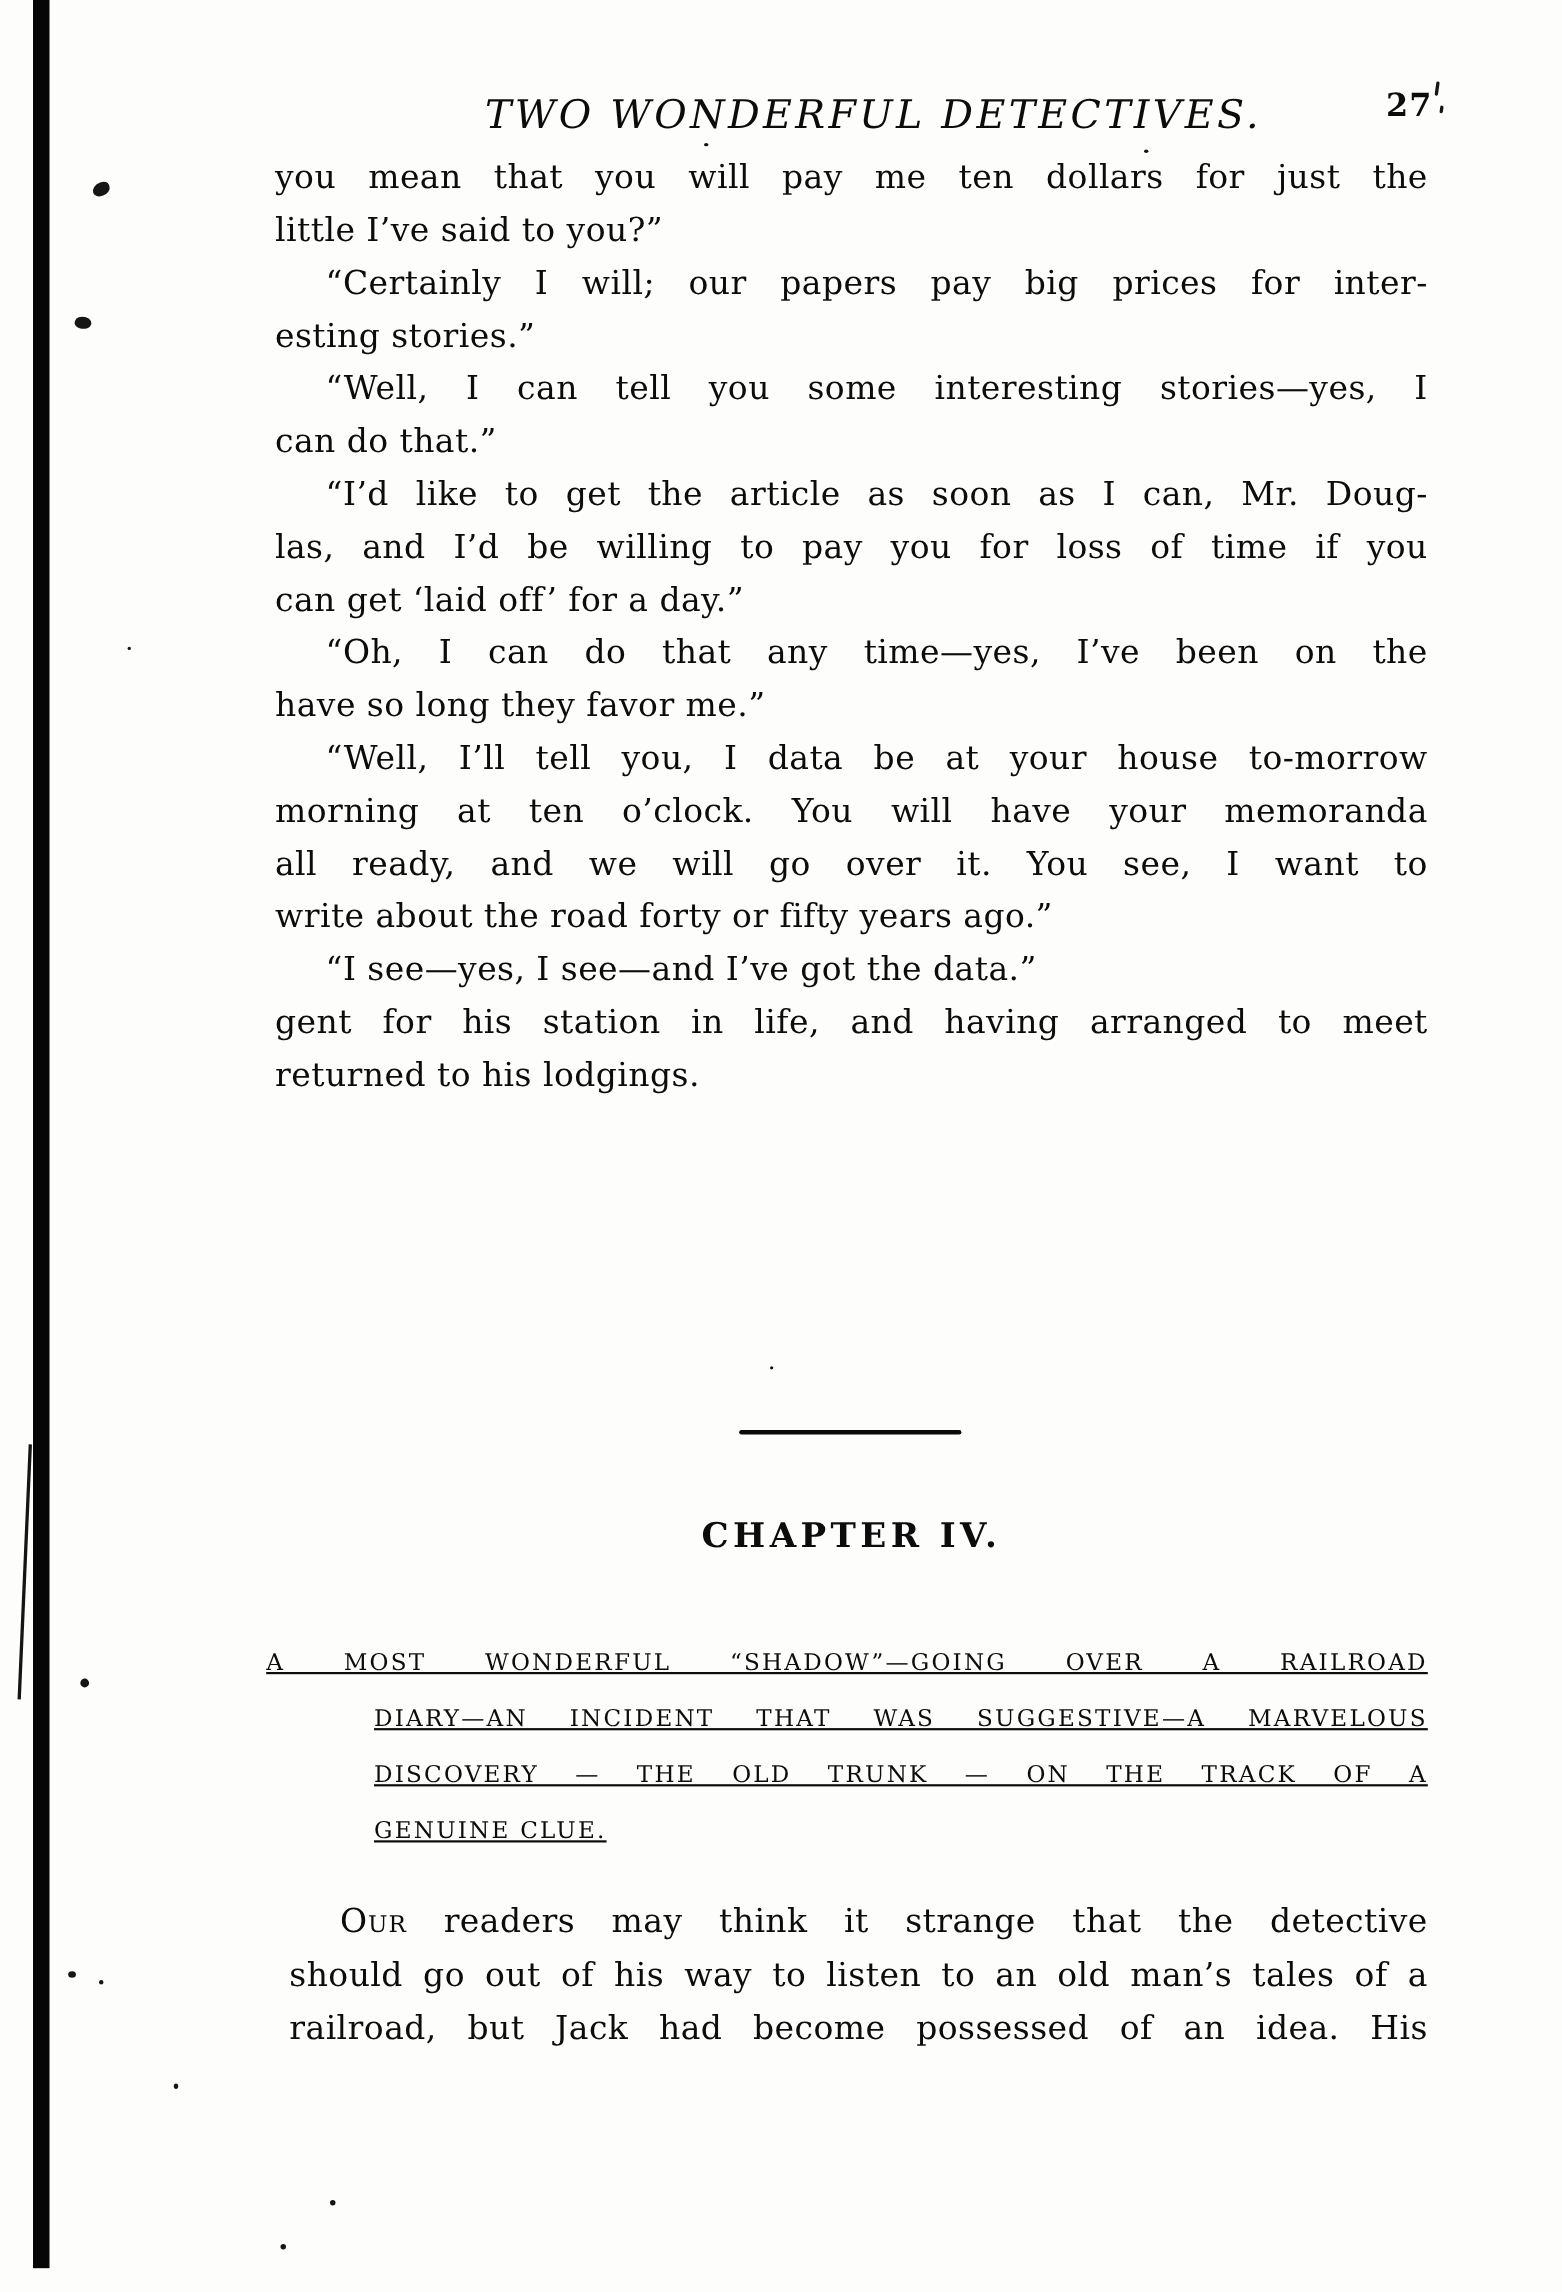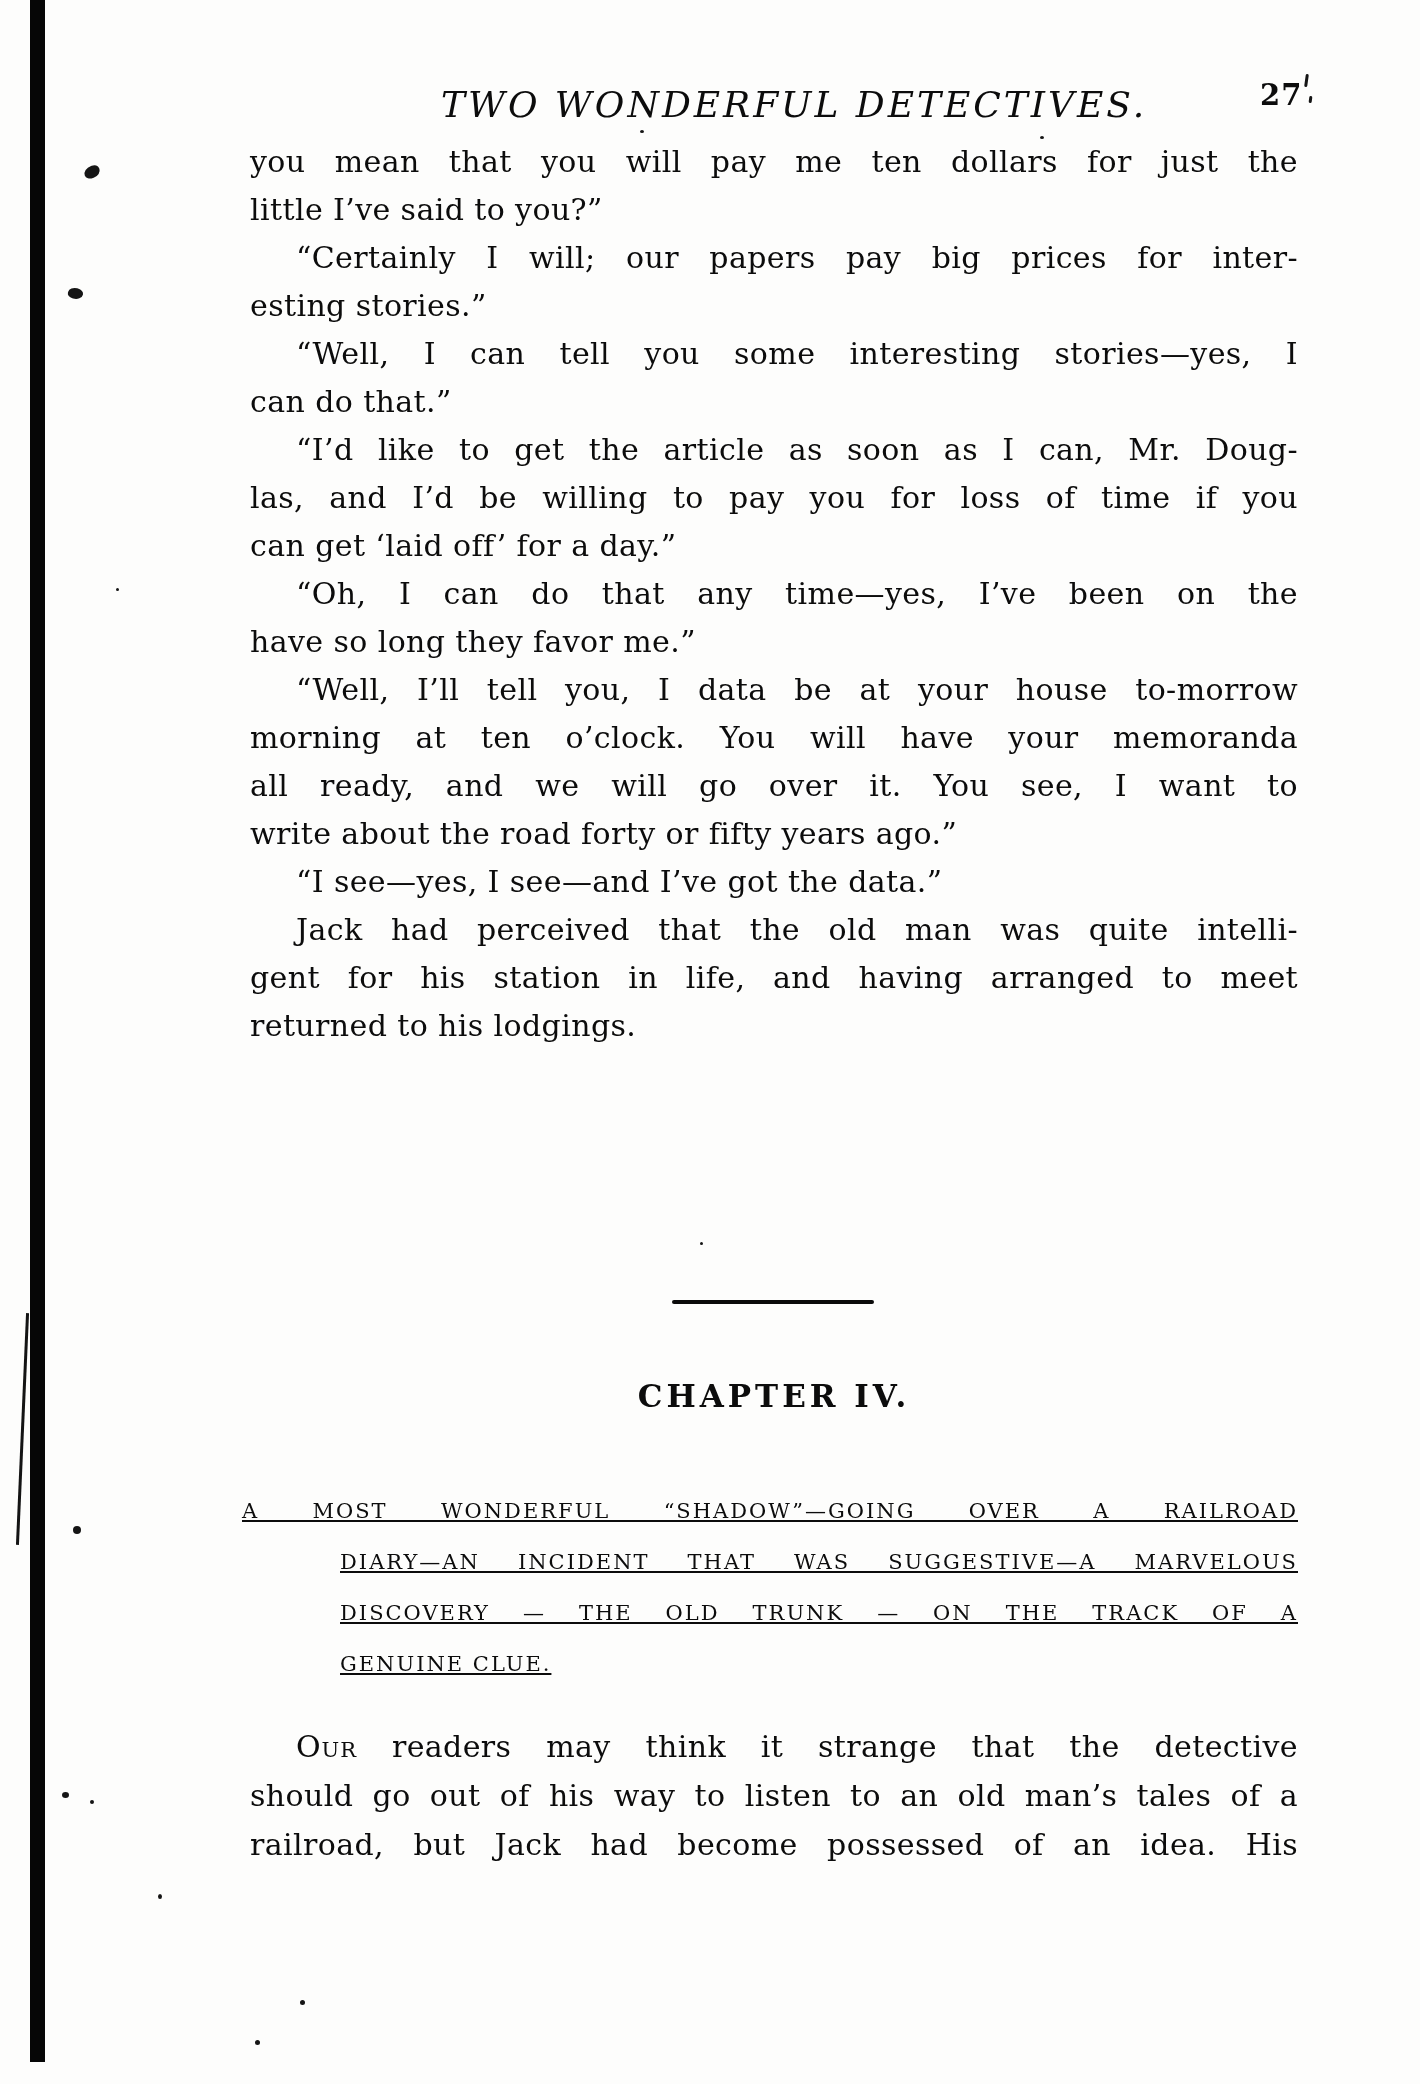--- a/index.html
+++ b/index.html
@@ -64,21 +64,21 @@
     font-size: 21px; letter-spacing: 2px;
   }
   .subtitle .line { line-height: 51px; height: 51px; letter-spacing: 2px; text-decoration: underline; }
   .subtitle .line.hang { padding-left: 98px; }
 
   
   .opening {
     position: absolute; left: 250px; top: 1722px; width: 1048px;
     font-size: 30px;
   }
-  .opening .line { line-height: 49px; height: 49px; }
+  .opening .line { line-height: 49px; height: 49px; margin-left: 13px; }
   .lead-smallcaps { font-variant: small-caps; letter-spacing: 1px; }
 </style>
 </head>
 <body>
 
 <div class="left-bar"></div>
 <div class="scratch-line"></div>
 <div class="speck" style="left:84px;top:166px;width:16px;height:12px;border-radius:60% 40% 55% 45%;transform:rotate(-20deg)"></div>
 <div class="speck" style="left:68px;top:288px;width:15px;height:11px;border-radius:55% 45% 60% 40%;transform:rotate(15deg)"></div>
 <div class="speck" style="left:73px;top:1526px;width:8px;height:8px"></div>
@@ -124,21 +124,20 @@
     <div>
       <div class="line indent just">“Well, I’ll tell you, I data be at your house to-morrow</div>
       <div class="line just">morning at ten o’clock.  You will have your memoranda</div>
       <div class="line just">all ready, and we will go over it.  You see, I want to</div>
       <div class="line">write about the road forty or fifty years ago.”</div>
     </div>
     <div>
       <div class="line indent">“I see—yes, I see—and I’ve got the data.”</div>
     </div>
     <div>
-      <div class="line indent just">Jack had perceived that the old man was quite intelli-</div>
       <div class="line just">gent for his station in life, and having arranged to meet</div>
       <div class="line">returned to his lodgings.</div>
     </div>
   </div>
 
 <div class="divider"></div>
 
 <div class="chapter-heading">CHAPTER IV.</div>
 
 <div class="subtitle" id="subtitle">

